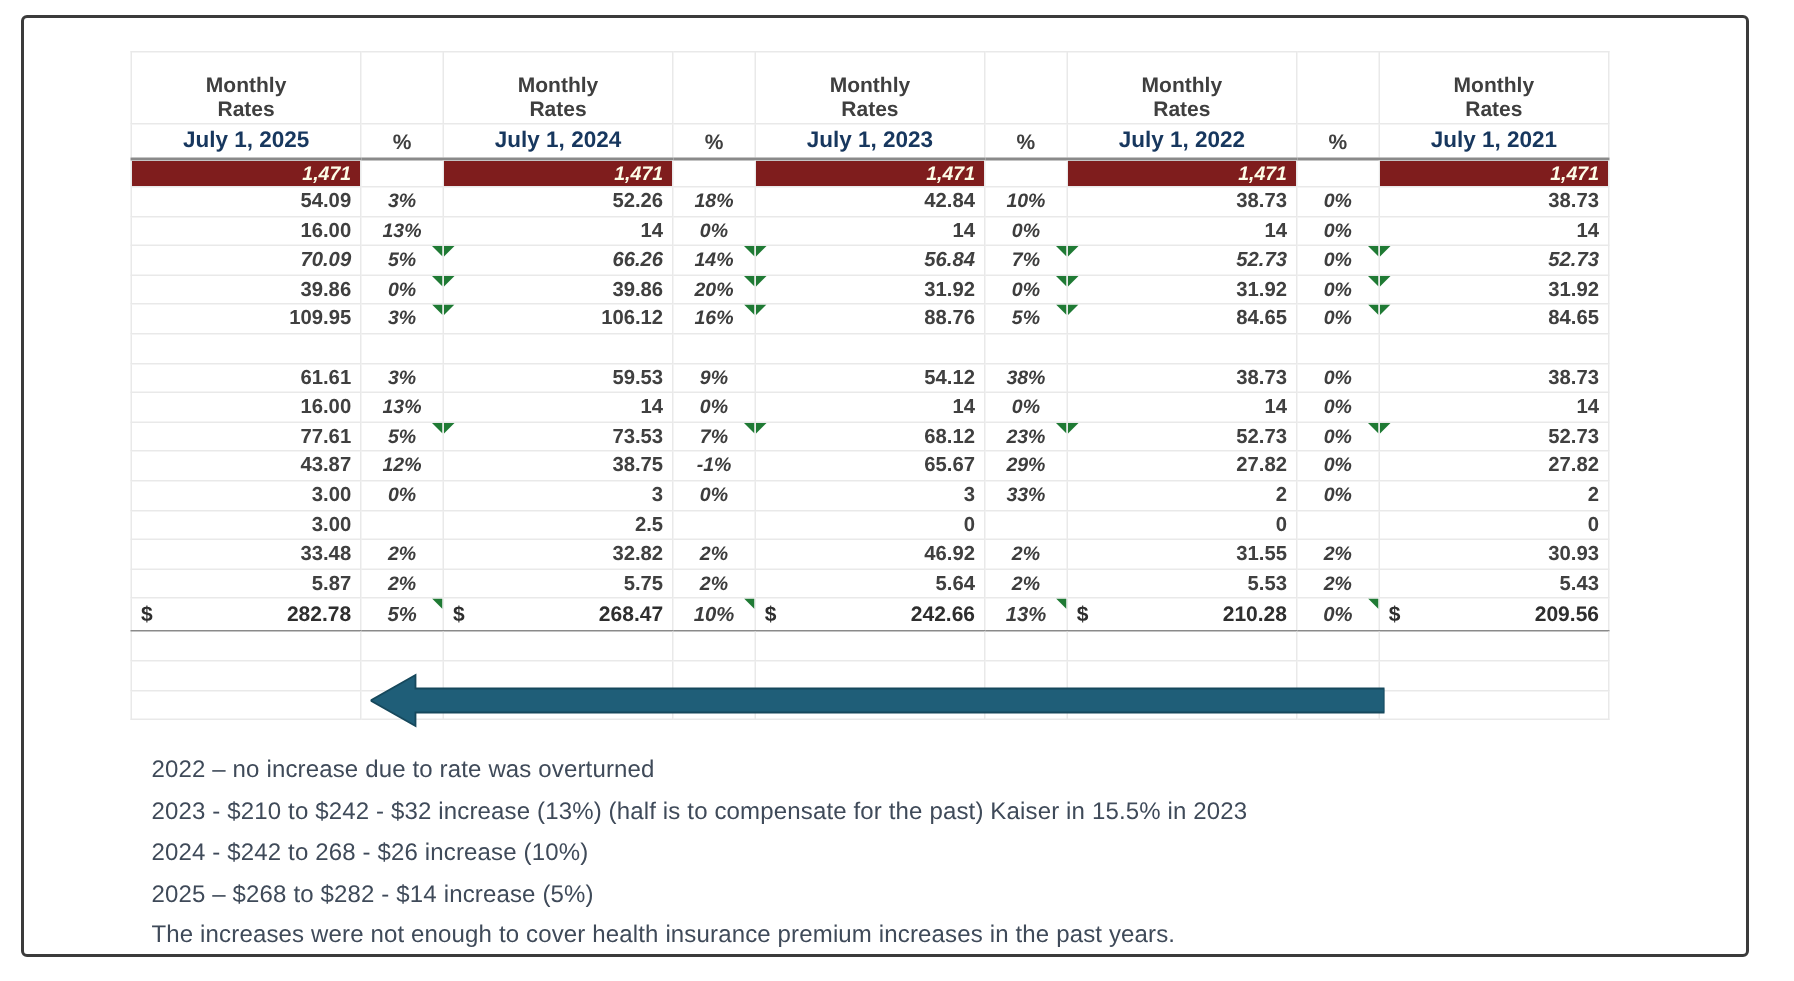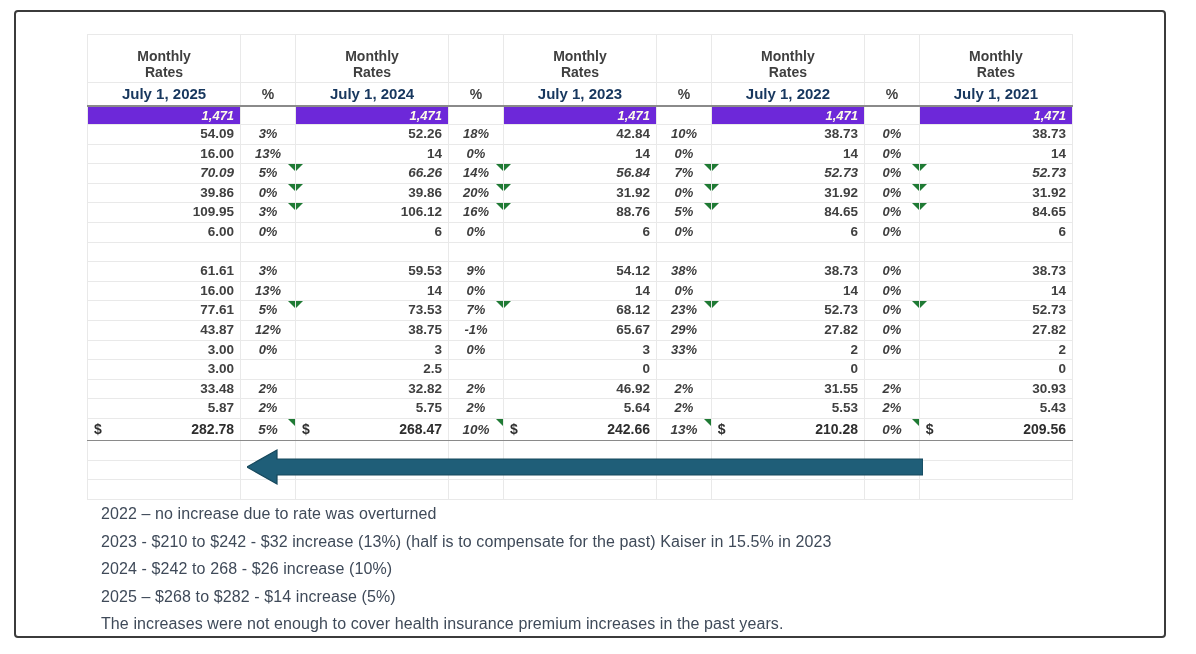--- a/index.html
+++ b/index.html
@@ -55,21 +55,21 @@
     font-size:14px;vertical-align:bottom;padding-bottom:2px;
   }
   tr.hdr-date td{
     height:22px;line-height:22px;
     text-align:center;font-weight:700;
     color:#17375e;font-size:15px;
     border-bottom:2px solid #8a8a8a;
   }
   tr.hdr-date td.pcth{color:#3f3f3f;font-size:14px;}
   tr.yellowrow td{
-    background:#6d28d9;
+    background:#7f1d1d;
     height:17px;line-height:17px;
     text-align:right;
     color:#fdfde8;
     font-weight:700;font-style:italic;font-size:13px;
   }
   tr.yellowrow td.nofill{background:#ffffff;border-color:#e9e9e9;}
 
   
   td.ruled{border-top:1.5px solid #8a8a8a;}
   tr.totalrow td{
@@ -222,31 +222,20 @@
             <td class="num ruled">109.95</td>
             <td class="pct ruled">3%<span class="cmt r"></span></td>
             <td class="num ruled">106.12<span class="cmt"></span></td>
             <td class="pct ruled">16%<span class="cmt r"></span></td>
             <td class="num ruled">88.76<span class="cmt"></span></td>
             <td class="pct ruled">5%<span class="cmt r"></span></td>
             <td class="num ruled">84.65<span class="cmt"></span></td>
             <td class="pct ruled">0%<span class="cmt r"></span></td>
             <td class="num ruled">84.65<span class="cmt"></span></td>
           </tr>
-          <tr>
-            <td class="num">6.00</td>
-            <td class="pct">0%</td>
-            <td class="num">6</td>
-            <td class="pct">0%</td>
-            <td class="num">6</td>
-            <td class="pct">0%</td>
-            <td class="num">6</td>
-            <td class="pct">0%</td>
-            <td class="num">6</td>
-          </tr>
           <tr class="empty">
             <td class="num"></td>
             <td class="pct"></td>
             <td class="num"></td>
             <td class="pct"></td>
             <td class="num"></td>
             <td class="pct"></td>
             <td class="num"></td>
             <td class="pct"></td>
             <td class="num"></td>

